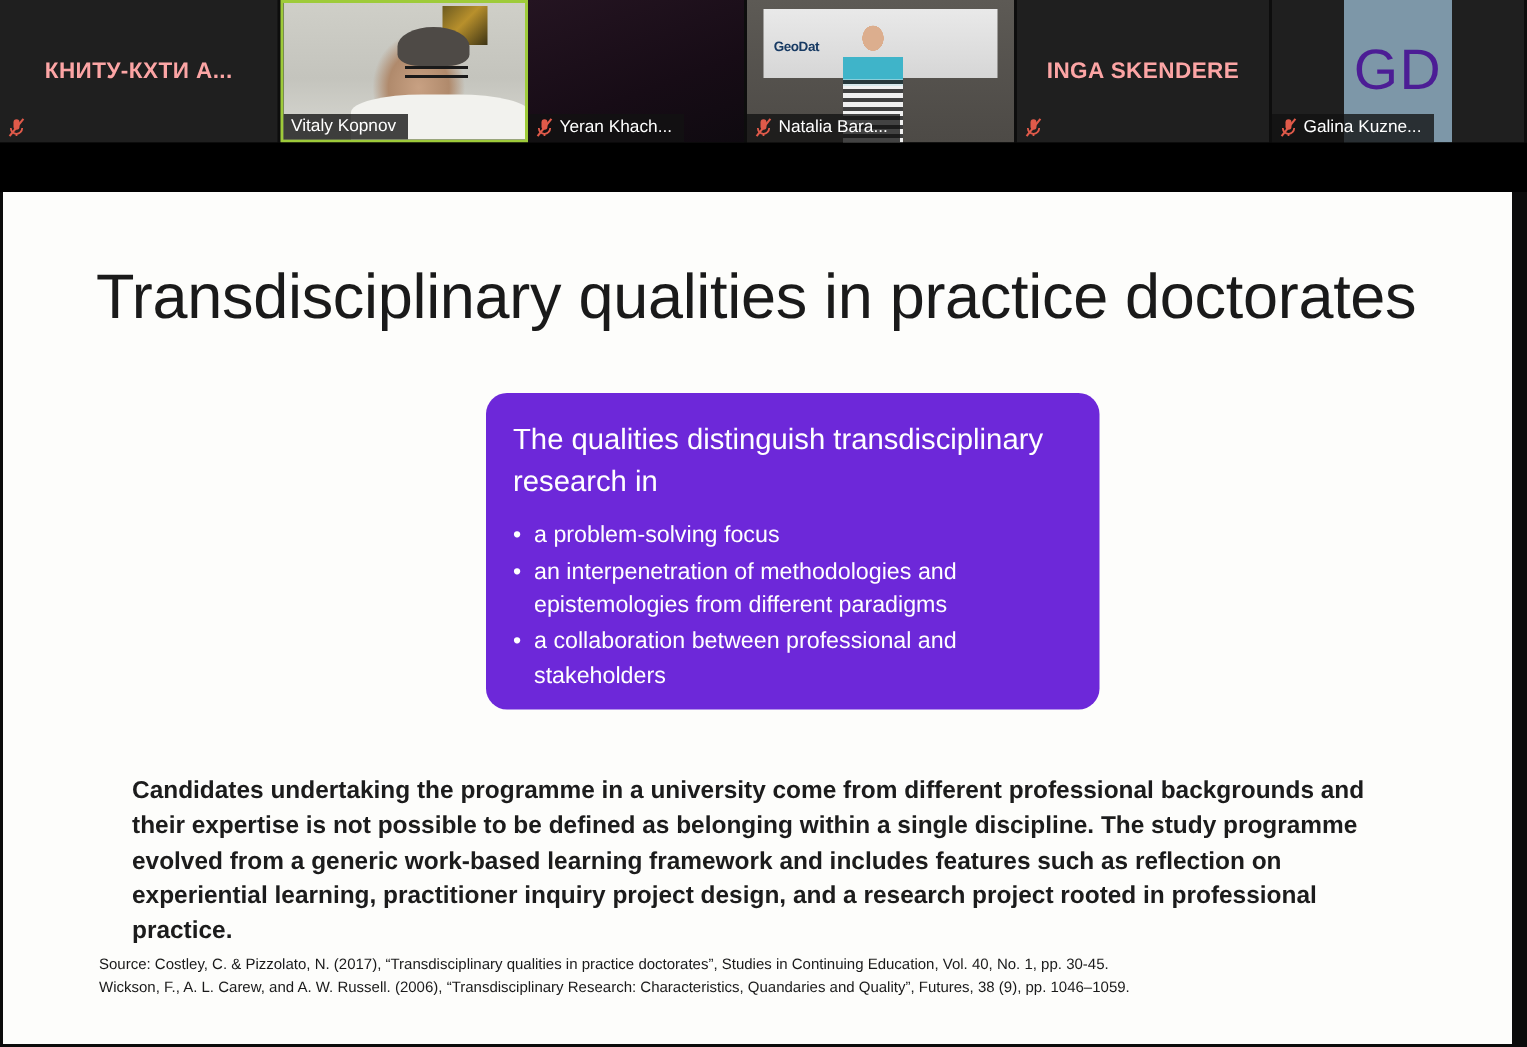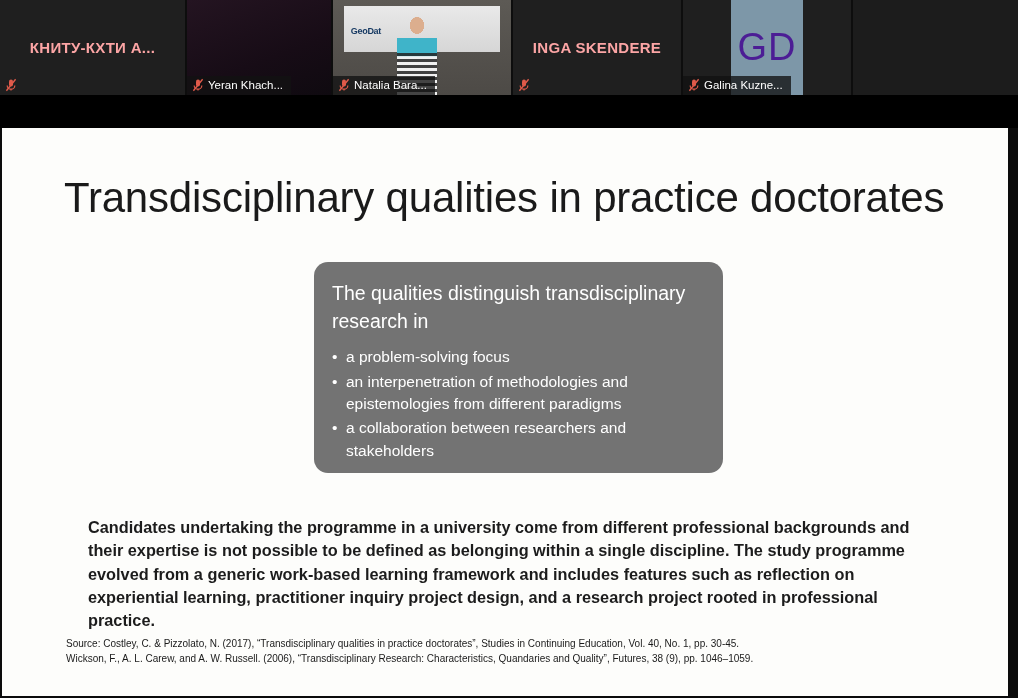--- a/index.html
+++ b/index.html
@@ -163,23 +163,23 @@
     width: 920px;
     font-size: 42px;
     font-weight: 300;
     color: #1a1a1a;
     letter-spacing: -0.2px;
     line-height: 1.05;
   }
 
   .blue-box {
     position: absolute;
-    left: 312px; top: 134px;
+    left: 322px; top: 134px;
     width: 409px; height: 211px;
-    background: #737373;
+    background: #6d28d9;
     border-radius: 14px;
     padding: 18px 22px 0 16px;
     color: #ffffff;
   }
   .blue-heading {
     font-size: 19.5px;
     line-height: 1.42;
     font-weight: 400;
     margin-bottom: 11px;
     padding-left: 2px;
@@ -229,20 +229,29 @@
         <svg width="12" height="14" viewBox="0 0 12 14">
           <rect x="4" y="1.5" width="4" height="7" rx="2" fill="#e05a4a"></rect>
           <path d="M2.2 7.4a3.8 3.8 0 0 0 7.6 0" stroke="#e05a4a" stroke-width="1.2" fill="none"></path>
           <line x1="6" y1="11" x2="6" y2="12.6" stroke="#e05a4a" stroke-width="1.2"></line>
           <line x1="1.4" y1="12.8" x2="10.6" y2="1.2" stroke="#e05a4a" stroke-width="1.4"></line>
         </svg>
       </span>
     </div>
   </div>
 
+  <div class="tile w2 active">
+    <div class="vid vid-kopnov">
+      <div class="kopnov-hair"></div>
+      <div class="kopnov-glasses"></div>
+    </div>
+    <div class="name-chip">
+      <span class="label">Vitaly  Kopnov</span>
+    </div>
+  </div>
 
   <div class="tile w3">
     <div class="vid vid-dark"></div>
     <div class="name-chip">
       <span class="mic-muted">
         <svg width="12" height="14" viewBox="0 0 12 14">
           <rect x="4" y="1.5" width="4" height="7" rx="2" fill="#e05a4a"></rect>
           <path d="M2.2 7.4a3.8 3.8 0 0 0 7.6 0" stroke="#e05a4a" stroke-width="1.2" fill="none"></path>
           <line x1="6" y1="11" x2="6" y2="12.6" stroke="#e05a4a" stroke-width="1.2"></line>
           <line x1="1.4" y1="12.8" x2="10.6" y2="1.2" stroke="#e05a4a" stroke-width="1.4"></line>
@@ -313,21 +322,21 @@
       <li>
         <span class="dot">•</span>
         <span>a problem-solving focus</span>
       </li>
       <li>
         <span class="dot">•</span>
         <span>an interpenetration of methodologies and epistemologies from different paradigms</span>
       </li>
       <li>
         <span class="dot">•</span>
-        <span>a collaboration between researchers and stakeholders</span>
+        <span>a collaboration between professional and stakeholders</span>
       </li>
     </ul>
   </div>
 
   <p class="body-para">Candidates undertaking the programme in a university come from different professional backgrounds and their expertise is not possible to be defined as belonging within a single discipline. The study programme evolved from a generic work-based learning framework and includes features such as reflection on experiential learning, practitioner inquiry project design, and a research project rooted in professional practice.</p>
 
   <div class="sources">
     <div>Source: Costley, C. &amp; Pizzolato, N. (2017), “Transdisciplinary qualities in practice doctorates”, Studies in Continuing Education, Vol. 40, No. 1, pp. 30-45.</div>
     <div>Wickson, F., A. L. Carew, and A. W. Russell. (2006), “Transdisciplinary Research: Characteristics, Quandaries and Quality”, Futures, 38 (9), pp. 1046–1059.</div>
   </div>

